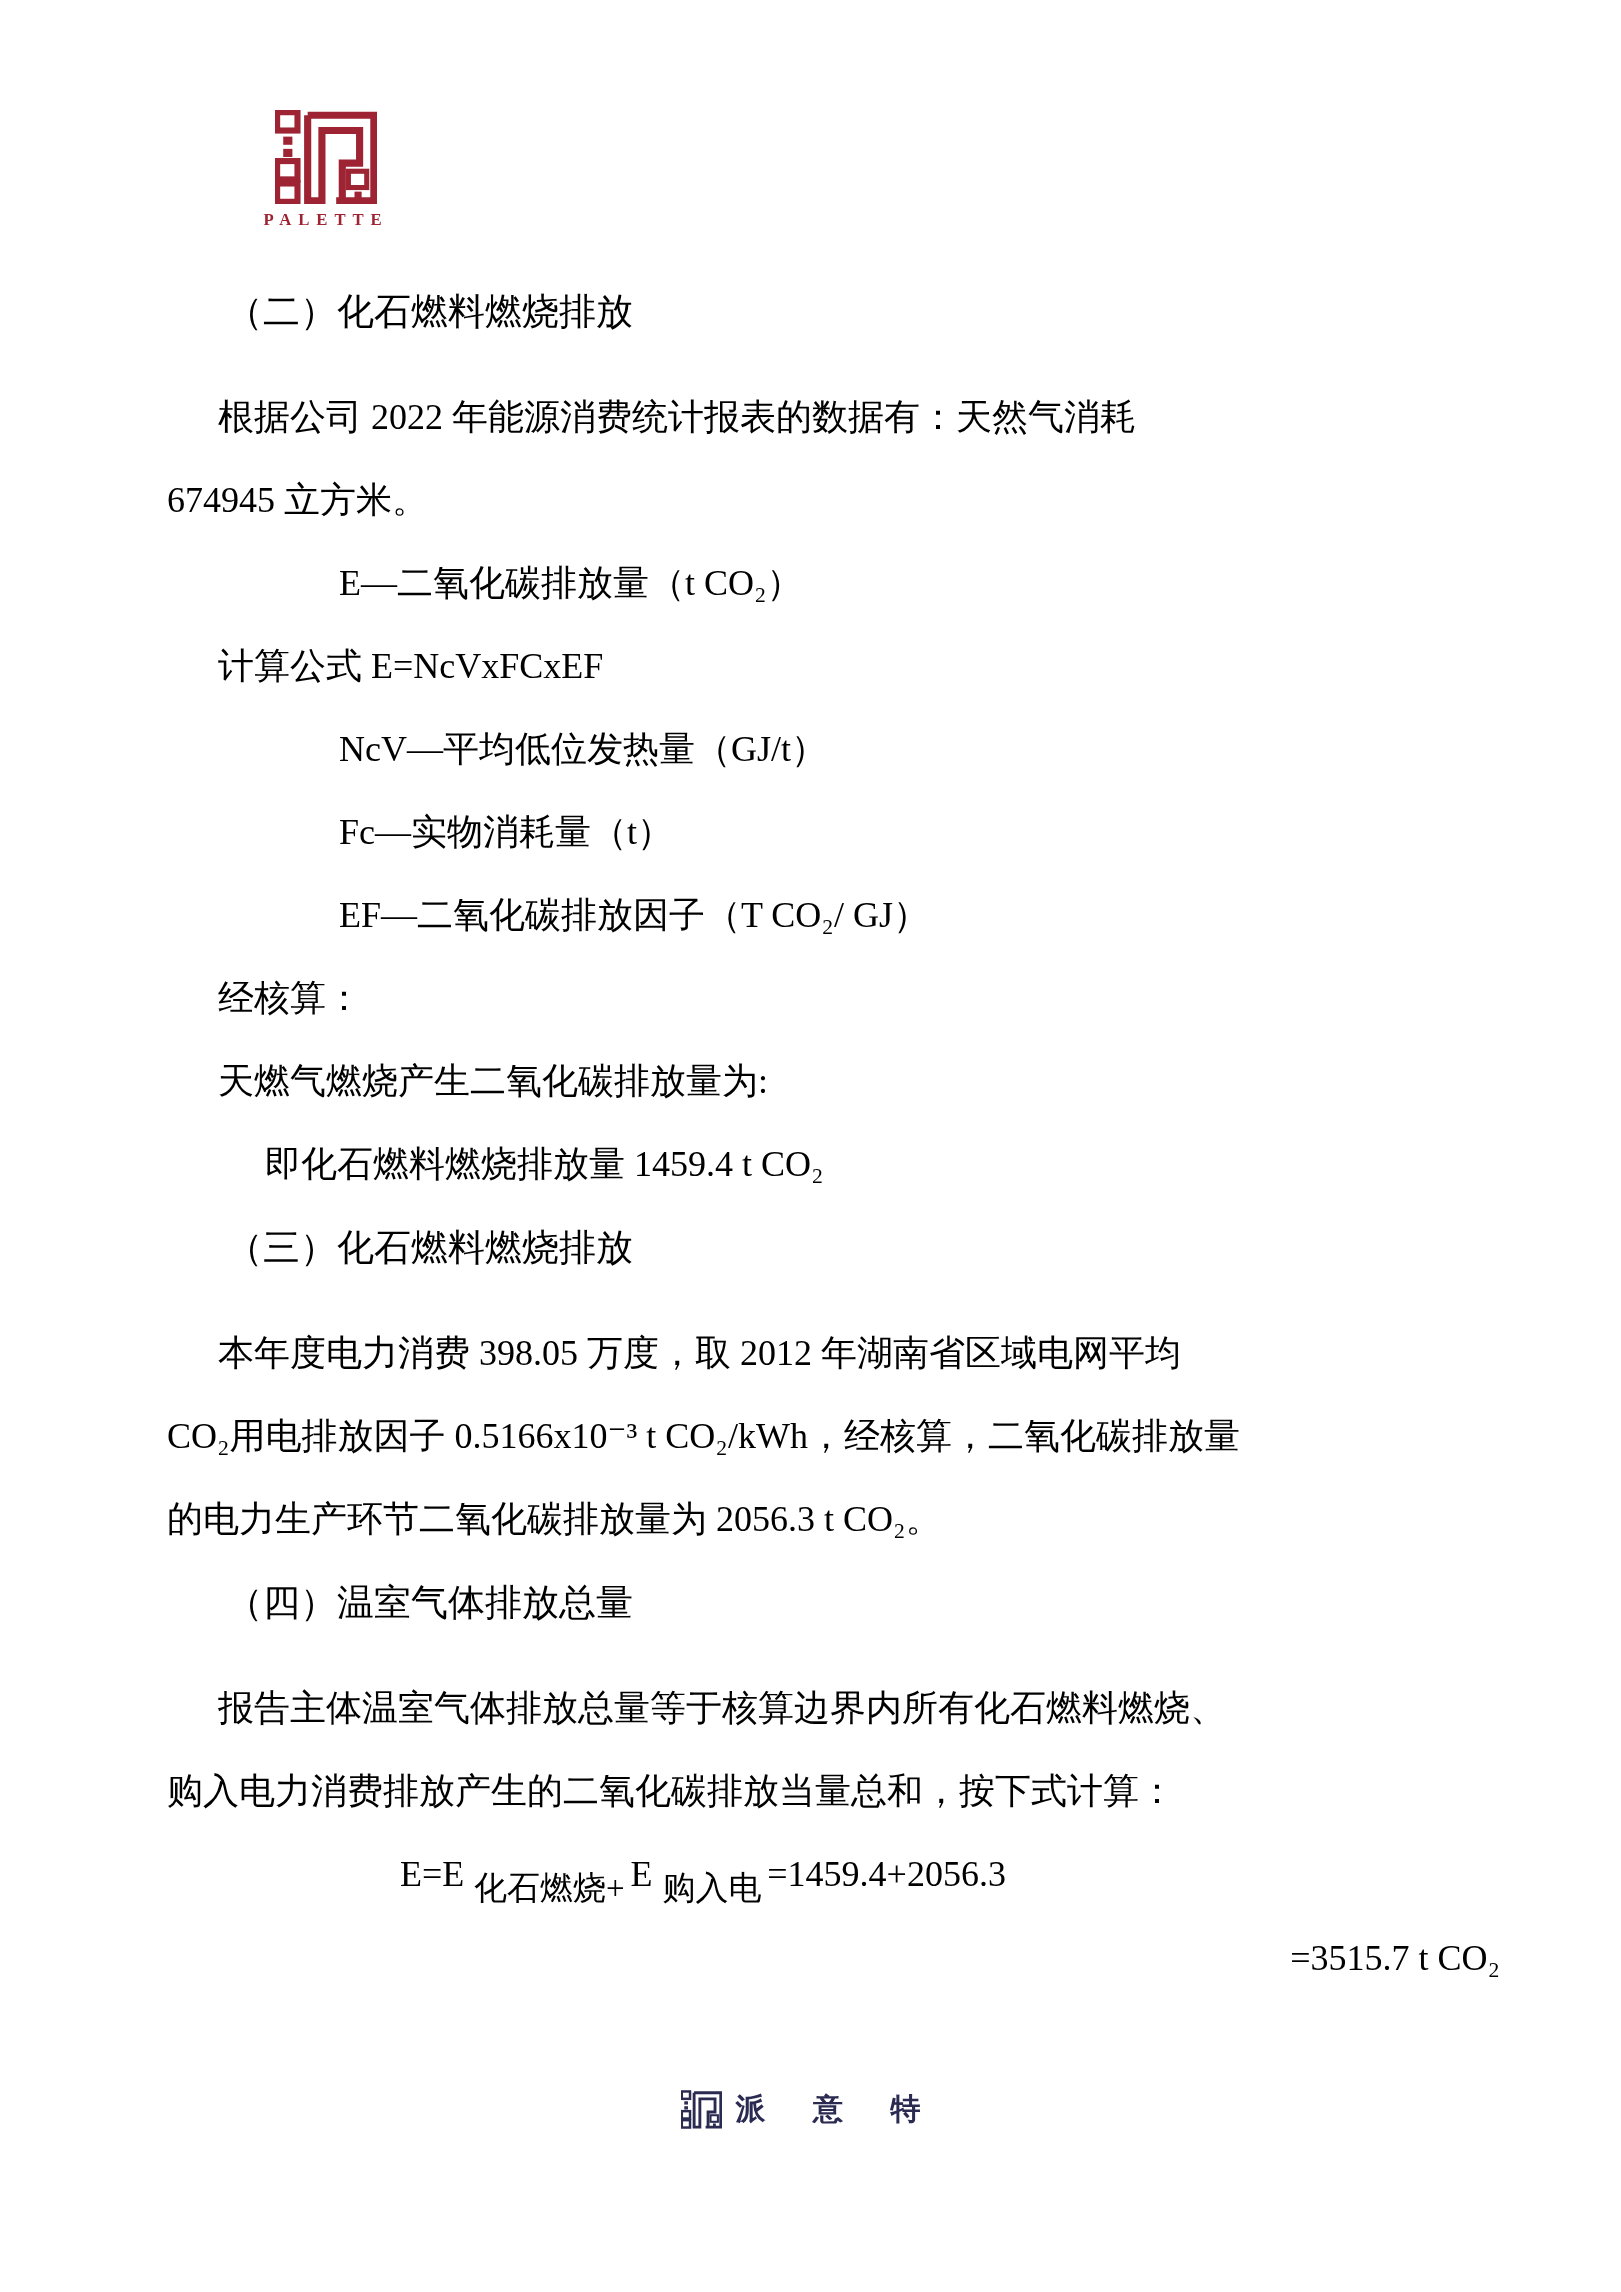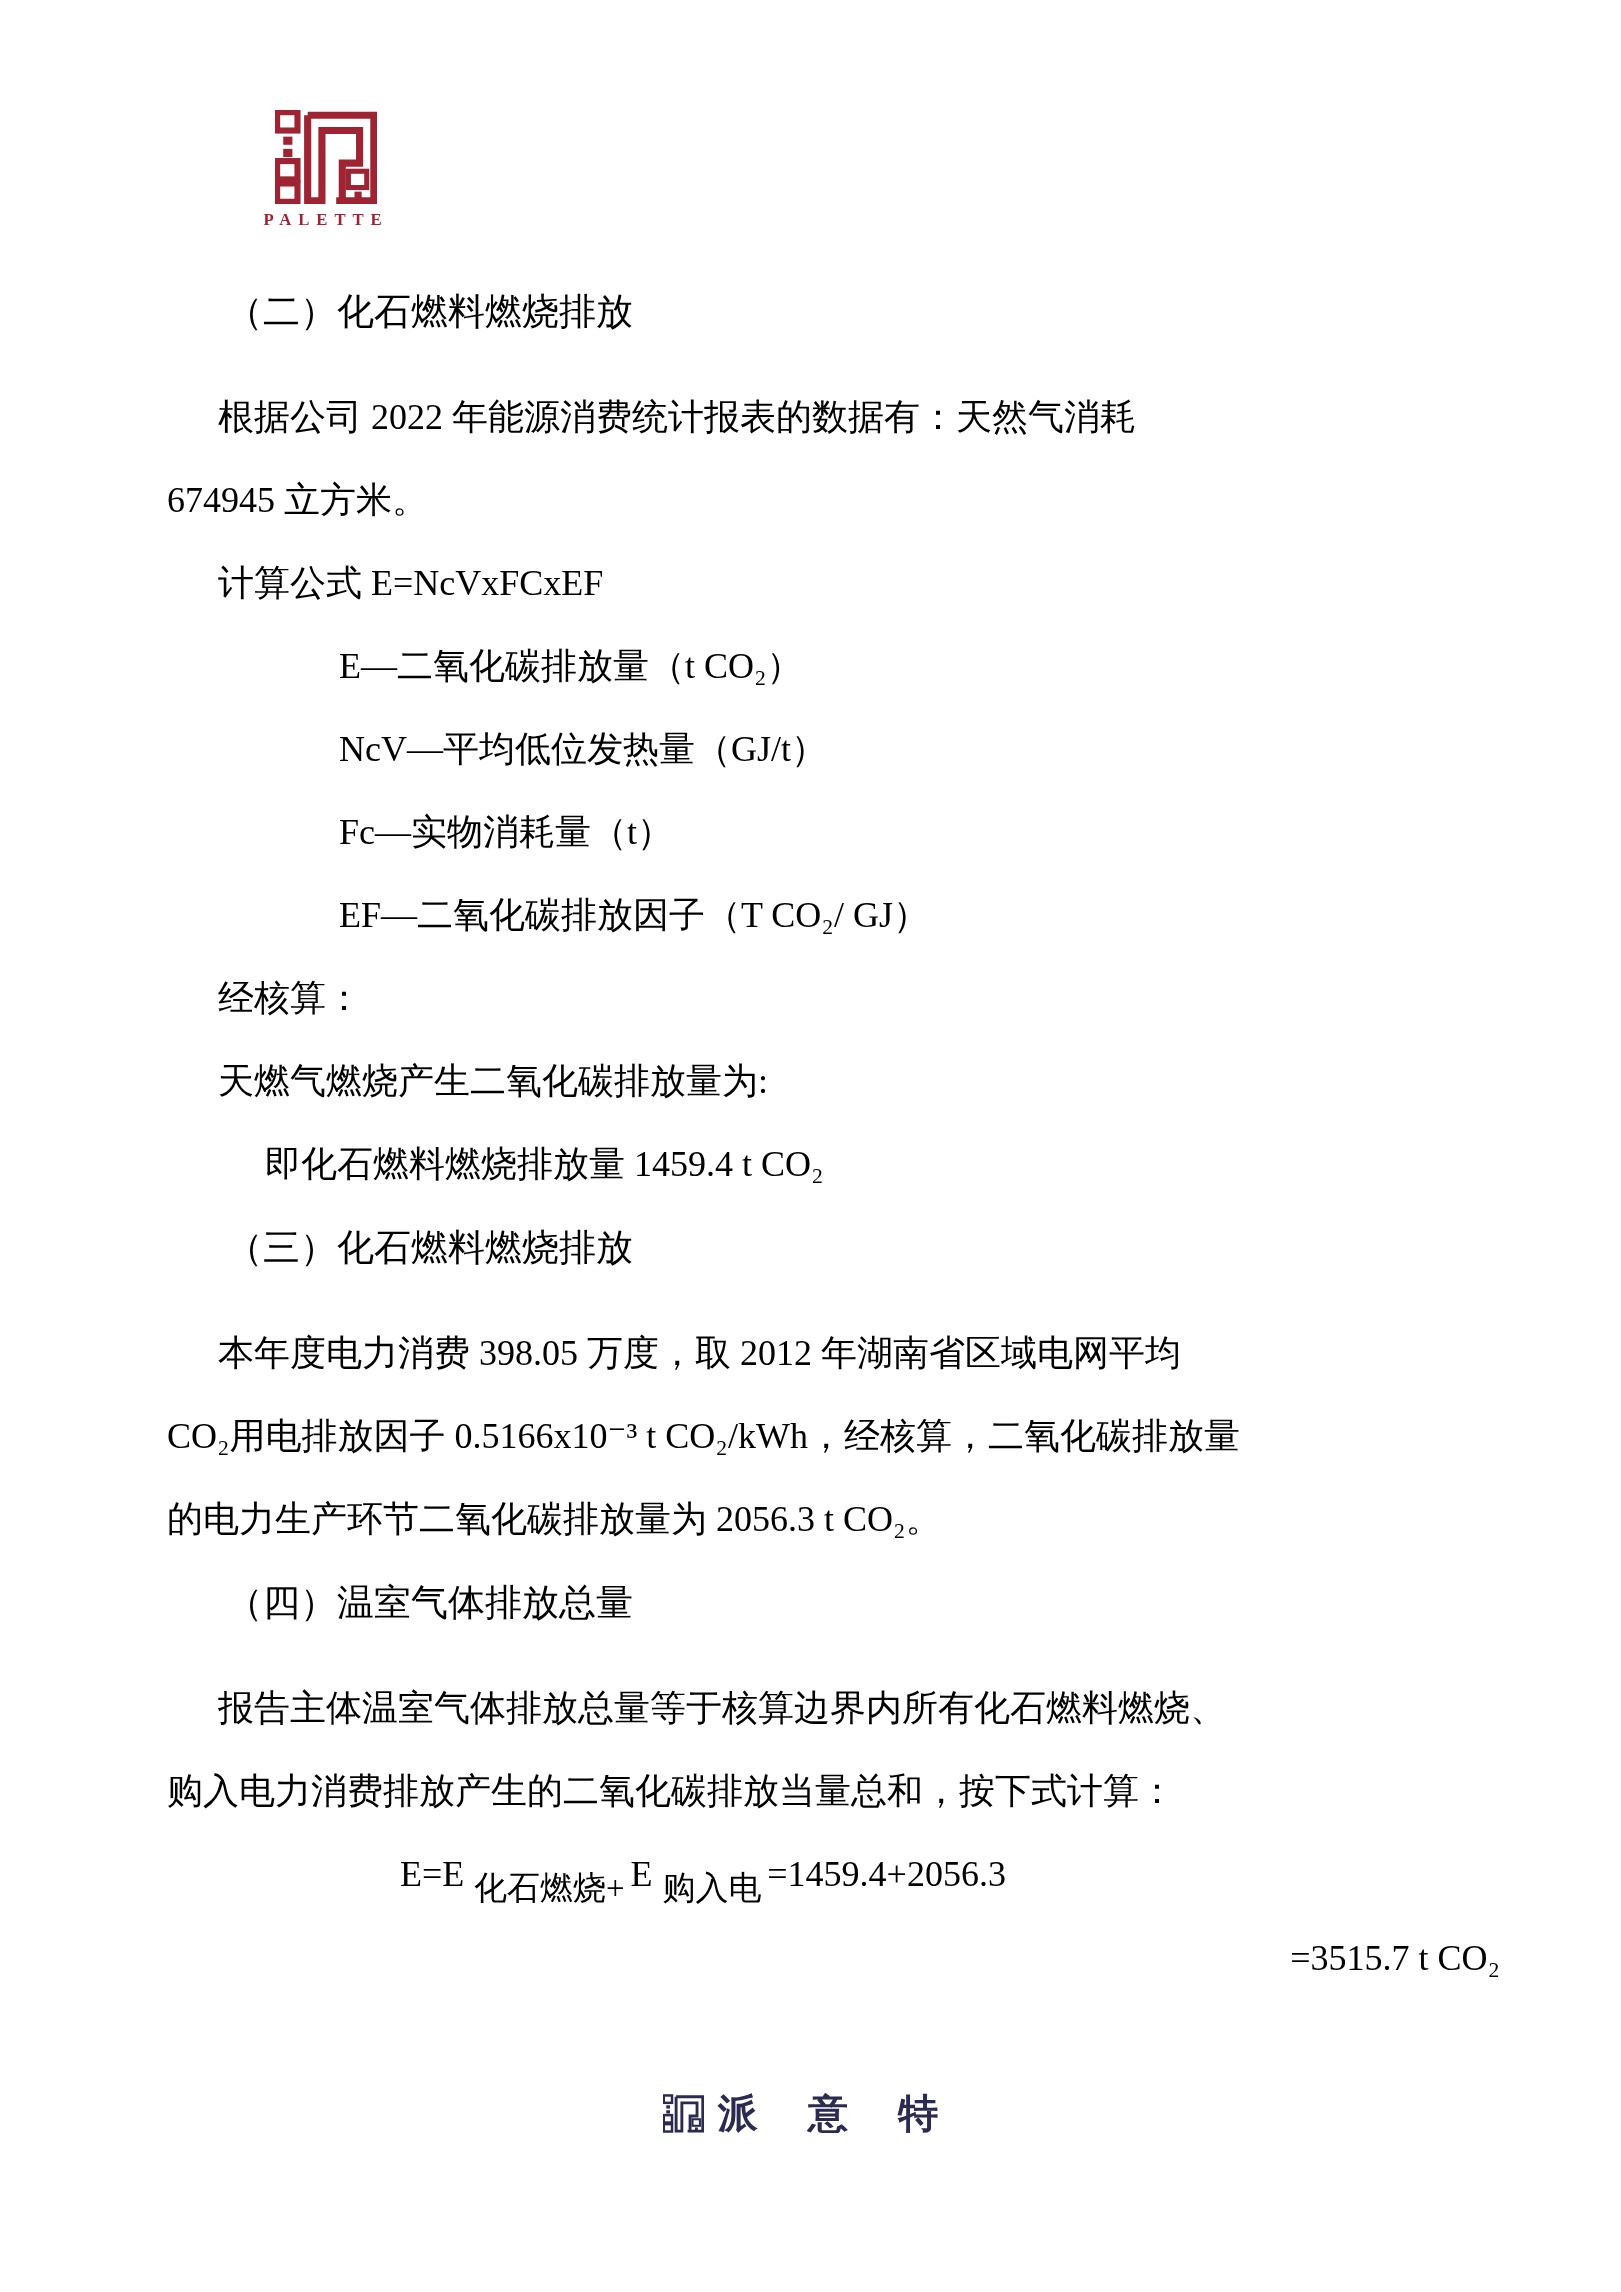--- a/index.html
+++ b/index.html
@@ -54,21 +54,21 @@
 
   
   .footer-block{
     position:absolute;left:0;top:2086px;width:100%;
     display:flex;align-items:center;justify-content:center;
     color:var(--footer-color);
   }
   .footer-glyph{margin-right:13.7px;}
   .footer-wordmark{
     font-family:"Liberation Sans","DejaVu Sans",sans-serif;
-    font-weight:bold;font-size:40px;letter-spacing:19.6px;
+    font-weight:bold;font-size:30px;letter-spacing:19.6px;
     color:var(--footer-color);white-space:nowrap;
   }
   .hidden-defs{position:absolute;width:0;height:0;overflow:hidden;}
 </style>
 </head>
 <body>
 
 <svg class="hidden-defs" aria-hidden="true">
   <symbol id="brand-glyph" viewBox="0 0 100 92">
 
@@ -94,23 +94,23 @@
     <div class="logo-wordmark">PALETTE</div>
   </div>
 
   <main class="content">
 
     <h2 class="heading">（二）化石燃料燃烧排放</h2>
 
     <p class="line indent-2em">根据公司 2022 年能源消费统计报表的数据有：天然气消耗</p>
     <p class="line">674945 立方米。</p>
 
+    <p class="line indent-def">E—二氧化碳排放量（t CO₂）</p>
+
     <p class="line indent-2em">计算公式 E=NcVxFCxEF</p>
-
-    <p class="line indent-def">E—二氧化碳排放量（t CO₂）</p>
     <p class="line indent-def">NcV—平均低位发热量（GJ/t）</p>
     <p class="line indent-def">Fc—实物消耗量（t）</p>
     <p class="line indent-def">EF—二氧化碳排放因子（T CO₂/ GJ）</p>
 
     <p class="line indent-2em">经核算：</p>
     <p class="line indent-2em">天燃气燃烧产生二氧化碳排放量为:</p>
     <p class="line indent-result">即化石燃料燃烧排放量 1459.4 t CO₂</p>
 
     <h2 class="heading">（三）化石燃料燃烧排放</h2>
 

